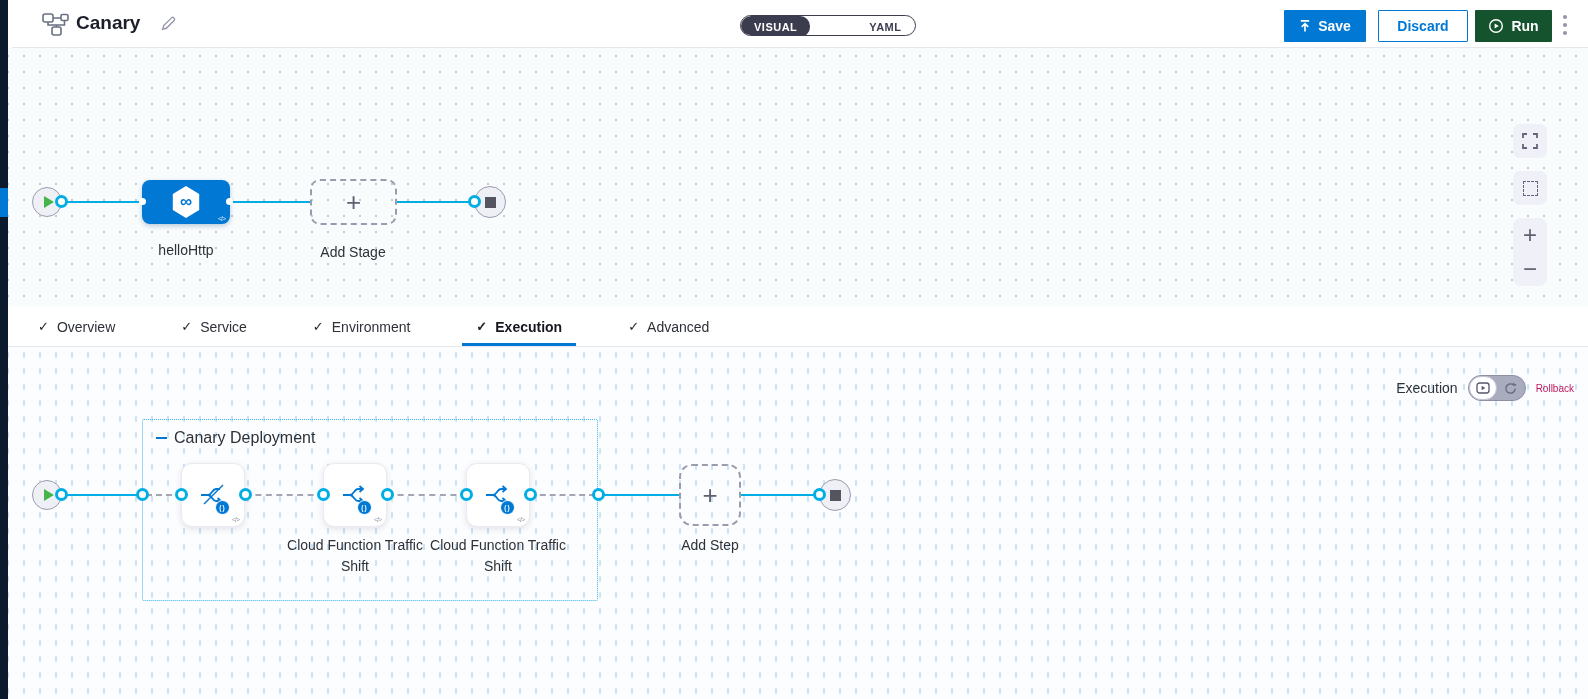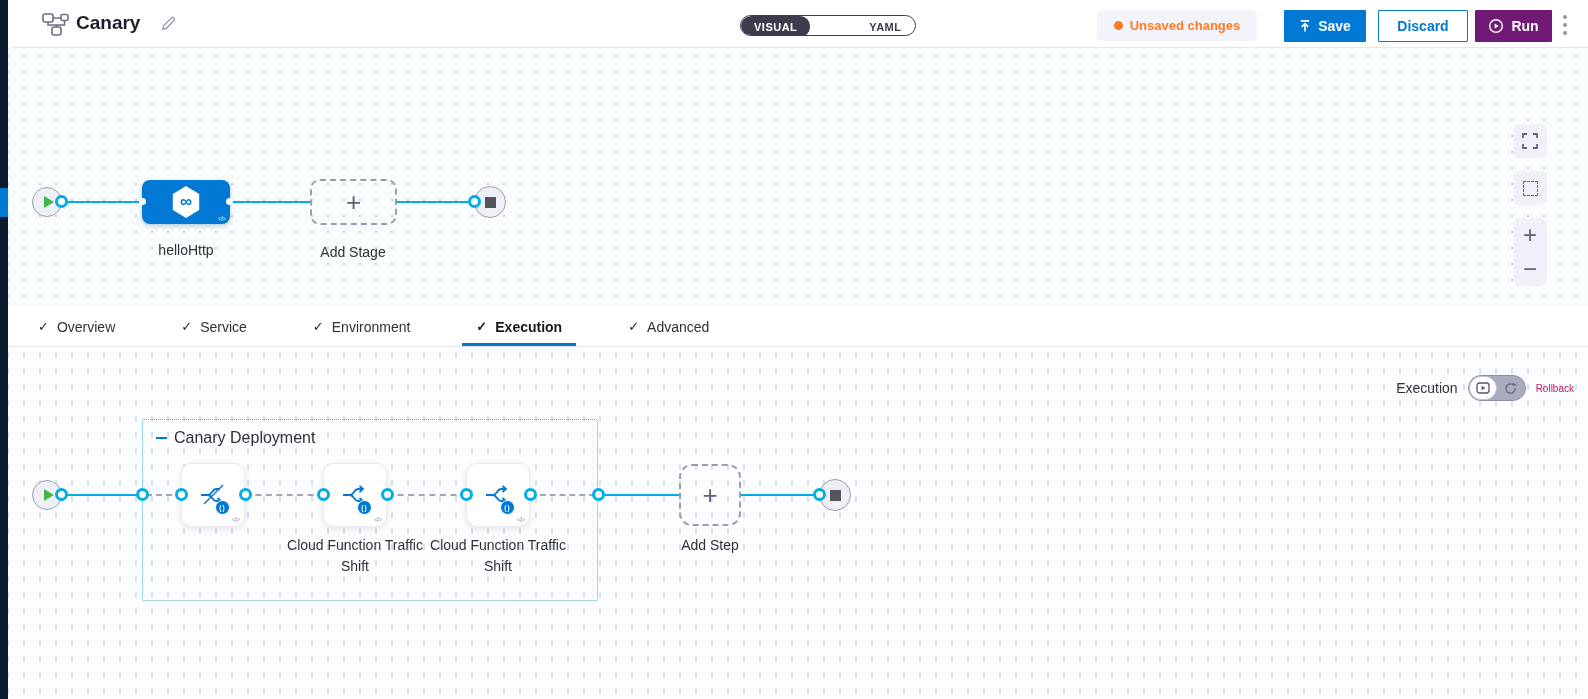--- a/index.html
+++ b/index.html
@@ -27,21 +27,21 @@
 
   .unsaved { position:absolute; left:1085px; top:10px; width:160px; height:31px; background:#f3f3fa;
     border-radius:5px; display:flex; align-items:center; justify-content:center; gap:7px; }
   .unsaved .dot { width:9px; height:9px; border-radius:50%; background:#ff7b26; }
   .unsaved .txt { color:#ff7b26; font-size:13px; font-weight:bold; }
 
   .btn { position:absolute; top:10px; height:32px; border-radius:1px; display:flex; align-items:center;
     justify-content:center; gap:7px; font-size:14px; font-weight:bold; cursor:pointer; border:none; }
   .btn-save { left:1272px; width:82px; background:#0278d5; color:#fff; }
   .btn-discard { left:1366px; width:90px; background:#fff; color:#0278d5; border:1px solid #0278d5; }
-  .btn-run { left:1463px; width:77px; background:#701a75; color:#fff; }
+  .btn-run { left:1463px; width:77px; background:#14532d; color:#fff; }
   .kebab { position:absolute; left:1546px; top:15px; width:14px; height:20px; display:flex;
     flex-direction:column; align-items:center; justify-content:space-between; cursor:pointer; }
   .kebab i { width:4px; height:4px; border-radius:50%; background:#9394a8; }
 
   
   .canvas-stage { position:absolute; left:0; top:48px; width:1588px; height:259px; background:#f8fcfd;
     background-image:radial-gradient(circle 1.1px at center, #c7ccd1 99%, transparent); background-size:16px 16px; }
   .canvas-exec { position:absolute; left:0; top:347px; width:1588px; height:352px; background:#fcfdff;
     background-image:radial-gradient(1px 3px at center, #cfe3f3 97%, transparent); background-size:16px 16px; }
 
@@ -135,24 +135,20 @@
       <svg width="17" height="17" viewBox="0 0 16 16" fill="none" stroke="#9496ab" stroke-width="1.3">
         <path d="M2.5 13.5l1-3.5 7.3-7.3a1.5 1.5 0 0 1 2.1 0l.4.4a1.5 1.5 0 0 1 0 2.1L6 12.5l-3.5 1z"></path>
       </svg>
     </span>
 
     <div class="mode-toggle">
       <span class="mode-seg active">VISUAL</span>
       <span class="mode-seg inactive">YAML</span>
     </div>
 
-    <div class="unsaved">
-      <span class="dot"></span>
-      <span class="txt">Unsaved changes</span>
-    </div>
 
     <button class="btn btn-save">
       <svg width="12" height="14" viewBox="0 0 13 14" fill="none" stroke="#fff" stroke-width="1.8">
         <path d="M2 1.5h9M6.5 13V4.5M3 8l3.5-3.5L10 8"></path>
       </svg>
       <span>Save</span>
     </button>
     <button class="btn btn-discard">
       <span>Discard</span>
     </button>

